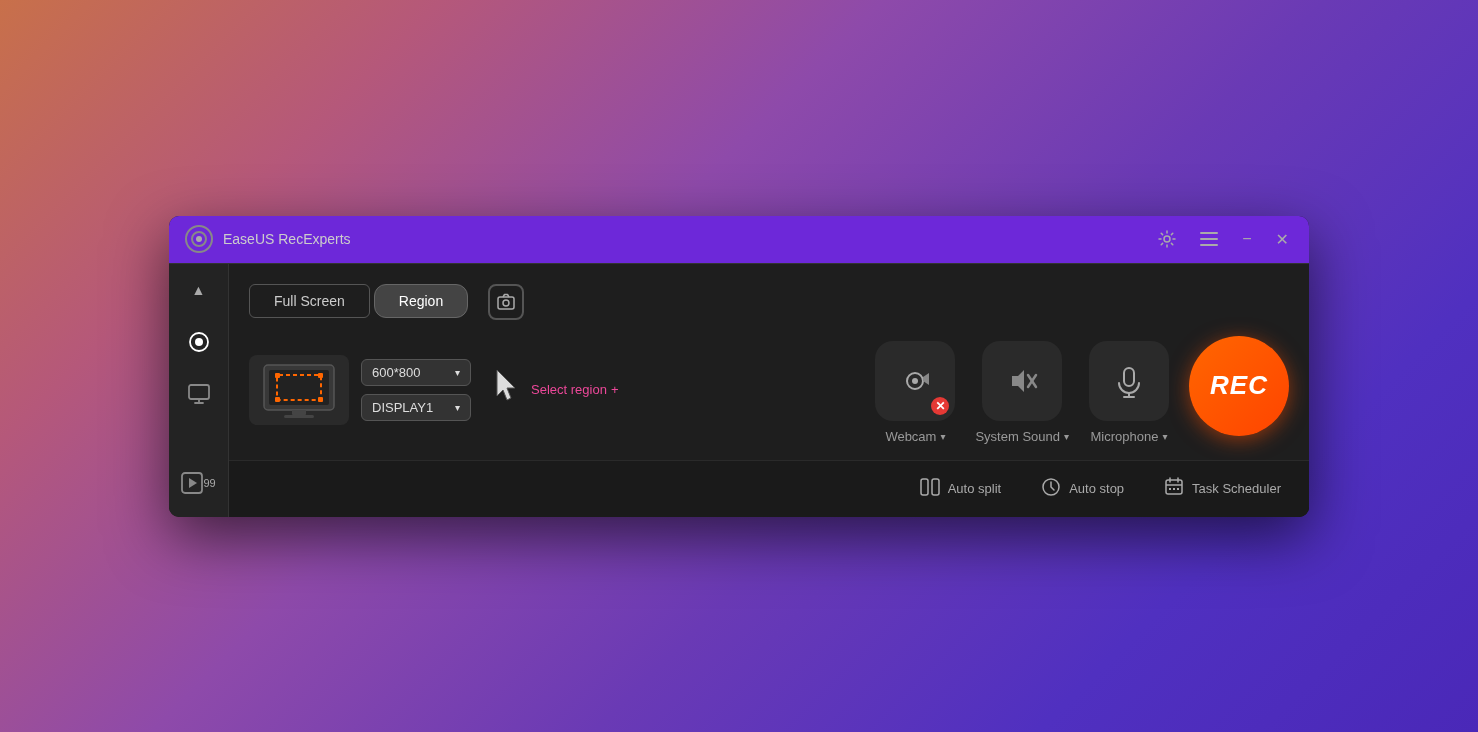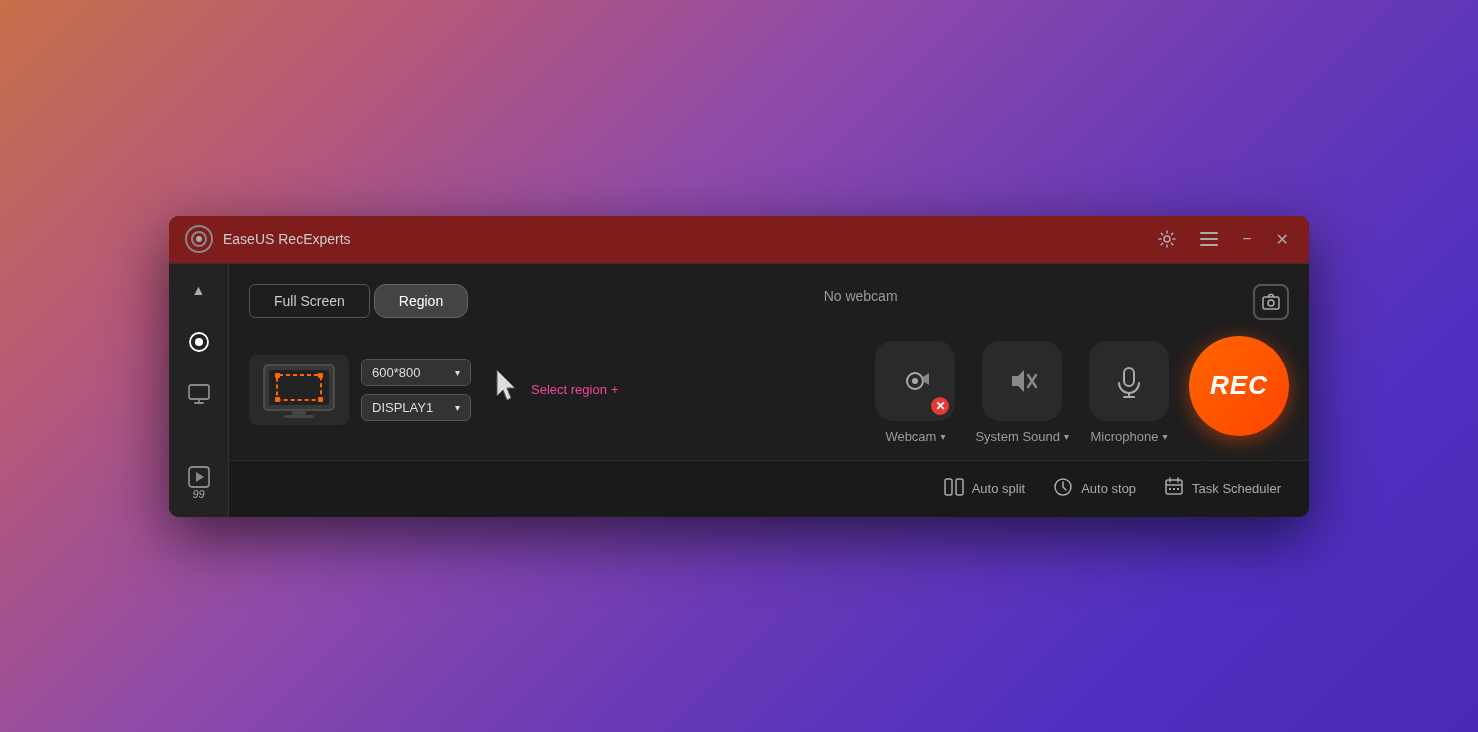--- a/index.html
+++ b/index.html
@@ -20,21 +20,21 @@
       background: #1e1e1e;
       border-radius: 10px;
       overflow: hidden;
       box-shadow: 0 20px 60px rgba(0,0,0,0.6);
       display: flex;
       flex-direction: column;
     }
 
     
     .title-bar {
-      background: #7f1d1d;
+      background: #6d28d9;
       display: flex;
       align-items: center;
       padding: 0 16px;
       height: 48px;
       border-bottom: 1px solid #333;
     }
 
     .title-bar-logo {
       width: 28px;
       height: 28px;
@@ -110,27 +110,26 @@
       display: flex;
       flex-direction: column;
       align-items: center;
       gap: 4px;
     }
 
     .sidebar-badge-item {
       width: 44px;
       height: 44px;
       display: flex;
-      flex-direction: column;
+      flex-direction: row;
       align-items: center;
       justify-content: center;
       cursor: pointer;
       color: #888;
       font-size: 18px;
-      font-style: italic;
     }
 
     .sidebar-badge {
       font-size: 11px;
       color: #aaa;
     }
 
     
     .content-panel {
       flex: 1;
@@ -355,21 +354,21 @@
       margin-bottom: 8px;
     }
 
     
     .bottom-bar {
       display: flex;
       align-items: center;
       justify-content: flex-end;
       padding: 12px 20px;
       border-top: 1px solid #2a2a2a;
-      gap: 12px;
+      gap: 24px;
       background: #1a1a1a;
     }
 
     .bottom-btn {
       display: flex;
       align-items: center;
       gap: 8px;
       background: none;
       border: none;
       color: #aaa;
@@ -466,23 +465,20 @@
     </div>
 
     <div class="content-panel">
 
       <div class="top-section">
         <div class="mode-tabs">
           <button class="mode-tab">Full Screen</button>
           <button class="mode-tab active">Region</button>
         </div>
 
-        <div class="webcam-label-area">
-          <span class="webcam-label">No webcam</span>
-        </div>
 
         <button class="screenshot-btn">
           <svg width="18" height="18" viewBox="0 0 18 18" fill="none">
             <rect x="1" y="4" width="16" height="12" rx="2" stroke="#aaa" stroke-width="1.5"></rect>
             <circle cx="9" cy="10" r="3" stroke="#aaa" stroke-width="1.5"></circle>
             <path d="M6 4l1.5-2.5h3L12 4" stroke="#aaa" stroke-width="1.5" stroke-linejoin="round"></path>
           </svg>
         </button>
       </div>
 

